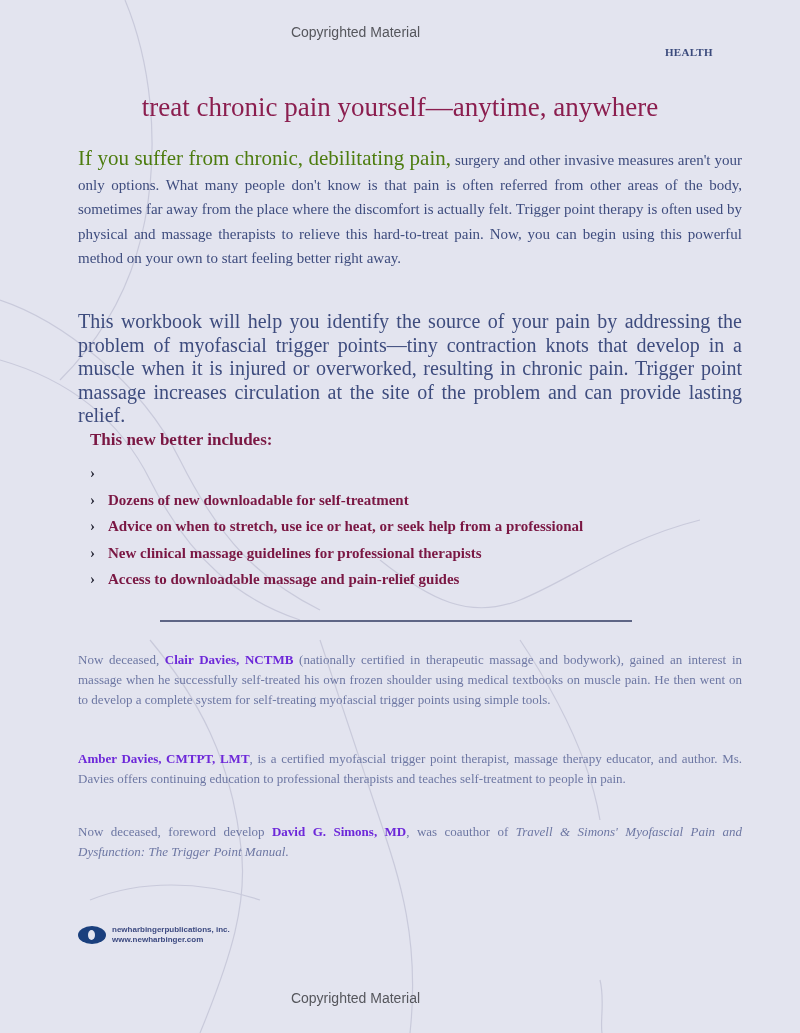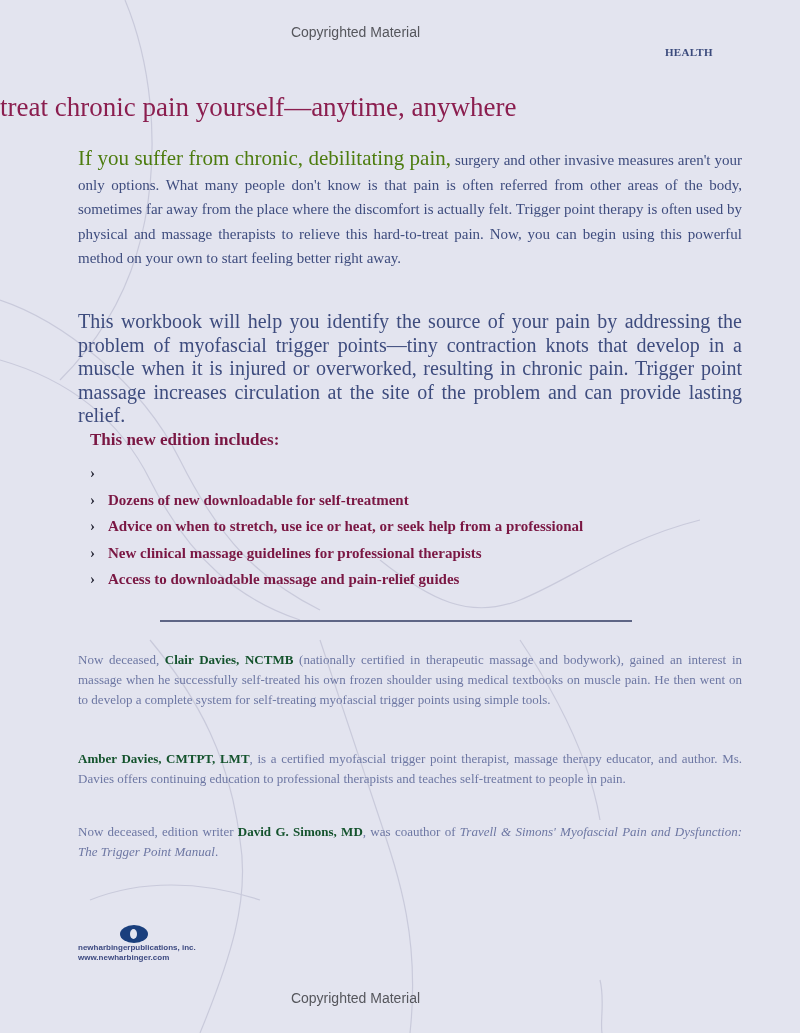--- a/index.html
+++ b/index.html
@@ -15,21 +15,21 @@
       font-family: "Liberation Sans", "DejaVu Sans", sans-serif;
       font-size: 14px; color: #55565c;
     }
     .copyright.top { top: 24px; }
     .copyright.bottom { top: 990px; }
     .category {
       position: absolute; top: 46px; left: 665px; width: 80px; text-align: left;
       font-size: 11px; font-weight: bold; color: #3b4a7c; letter-spacing: 0.3px;
     }
     .tagline {
-      position: absolute; top: 92px; left: 0; width: 800px; text-align: left;
+      position: absolute; top: 92px; left: 0; width: 800px; text-align: center;
       font-size: 27px; color: #8b1e4f;
     }
     .body-text {
       position: absolute; left: 78px; width: 664px;
       color: #3e4c7e; text-align: justify;
     }
     .p1 { top: 146px; font-size: 15px; line-height: 24.6px; }
     .p1 .lead { font-size: 21px; color: #4d7c0f; }
     .p2 { top: 310px; font-size: 20px; line-height: 23.5px; }
     .includes {
@@ -38,26 +38,26 @@
     }
     .includes h3 { margin: 0 0 10px 0; font-size: 17px; }
     .includes ul { list-style: none; margin: 0; padding: 0; }
     .includes li { font-size: 15px; line-height: 26.5px; display: flex; align-items: center; }
     .includes .chev { width: 18px; display: inline-block; font-size: 15px; color: #2b2b3a; }
     .divider {
       position: absolute; left: 160px; top: 620px; width: 472px; height: 2px;
       background: #5e6585;
     }
     .bio { position: absolute; left: 78px; width: 664px; color: #6d77a3; font-size: 13px; line-height: 20px; text-align: justify; }
-    .bio b { color: #14532d; }
+    .bio b { color: #6d28d9; }
     .bio1 { top: 650px; }
     .bio2 { top: 749px; }
     .bio3 { top: 822px; }
     .publisher {
-      position: absolute; left: 78px; top: 925px; display: flex; align-items: center; flex-direction: column;
+      position: absolute; left: 78px; top: 925px; display: flex; align-items: center;
     }
     .logo {
       width: 28px; height: 18px; border-radius: 50%; background: #1a3f7d;
       position: relative; margin-right: 6px;
     }
     .logo::after {
       content: ""; position: absolute; left: 10px; top: 4px; width: 7px; height: 10px;
       border-radius: 50%; background: #e3e4ef;
     }
     .pub-text { font-family: "Liberation Sans", "DejaVu Sans", sans-serif; font-size: 8px; line-height: 10px; color: #3d4a80; font-weight: bold; }
@@ -84,21 +84,21 @@
 
 <div class="tagline">treat chronic pain yourself—anytime, anywhere</div>
 
 <div class="body-text p1">
   <span class="lead">If you suffer from chronic, debilitating pain,</span><span> surgery and other invasive measures aren't your only options. What many people don't know is that pain is often referred from other areas of the body, sometimes far away from the place where the discomfort is actually felt. Trigger point therapy is often used by physical and massage therapists to relieve this hard-to-treat pain. Now, you can begin using this powerful method on your own to start feeling better right away.</span>
 </div>
 
 <div class="body-text p2">This workbook will help you identify the source of your pain by addressing the problem of myofascial trigger points—tiny contraction knots that develop in a muscle when it is injured or overworked, resulting in chronic pain. Trigger point massage increases circulation at the site of the problem and can provide lasting relief.</div>
 
 <div class="includes">
-  <h3>This new edition includes:</h3>
+  <h3>This new better includes:</h3>
   <ul>
     <li>
         <span class="chev">›</span>
       </li>
     <li>
         <span class="chev">›</span>
         <span>Dozens of new downloadable for self-treatment</span>
       </li>
     <li>
         <span class="chev">›</span>
@@ -119,21 +119,21 @@
 
 <div class="bio bio1">
   <span>Now deceased, </span><b>Clair Davies, NCTMB</b><span> (nationally certified in therapeutic massage and bodywork), gained an interest in massage when he successfully self-treated his own frozen shoulder using medical textbooks on muscle pain. He then went on to develop a complete system for self-treating myofascial trigger points using simple tools.</span>
 </div>
 
 <div class="bio bio2">
   <b>Amber Davies, CMTPT, LMT</b><span>, is a certified myofascial trigger point therapist, massage therapy educator, and author. Ms. Davies offers continuing education to professional therapists and teaches self-treatment to people in pain.</span>
 </div>
 
 <div class="bio bio3">
-  <span>Now deceased, edition writer </span><b>David G. Simons, MD</b><span>, was coauthor of </span><i>Travell &amp; Simons' Myofascial Pain and Dysfunction: The Trigger Point Manual</i><span>.</span>
+  <span>Now deceased, foreword develop </span><b>David G. Simons, MD</b><span>, was coauthor of </span><i>Travell &amp; Simons' Myofascial Pain and Dysfunction: The Trigger Point Manual</i><span>.</span>
 </div>
 
 <div class="publisher">
   <div class="logo"></div>
   <div class="pub-text">
     <div>newharbingerpublications, inc.</div>
     <div>www.newharbinger.com</div>
   </div>
 </div>
 

